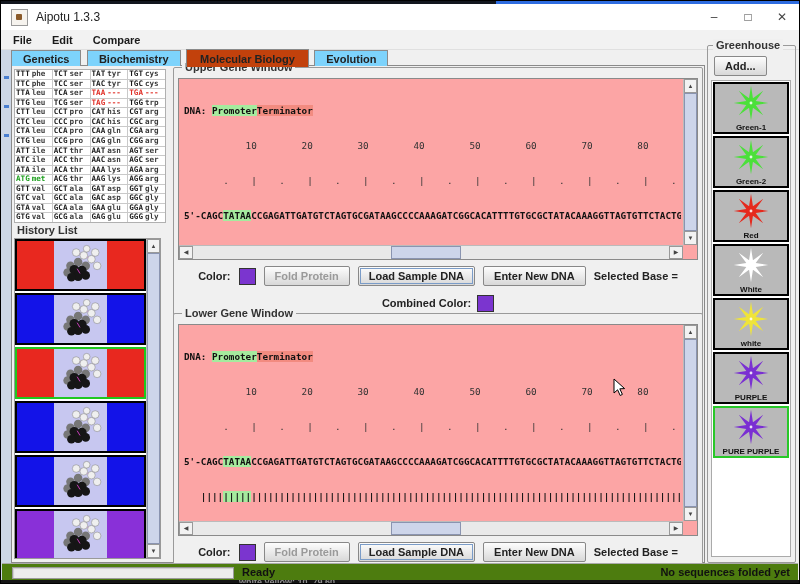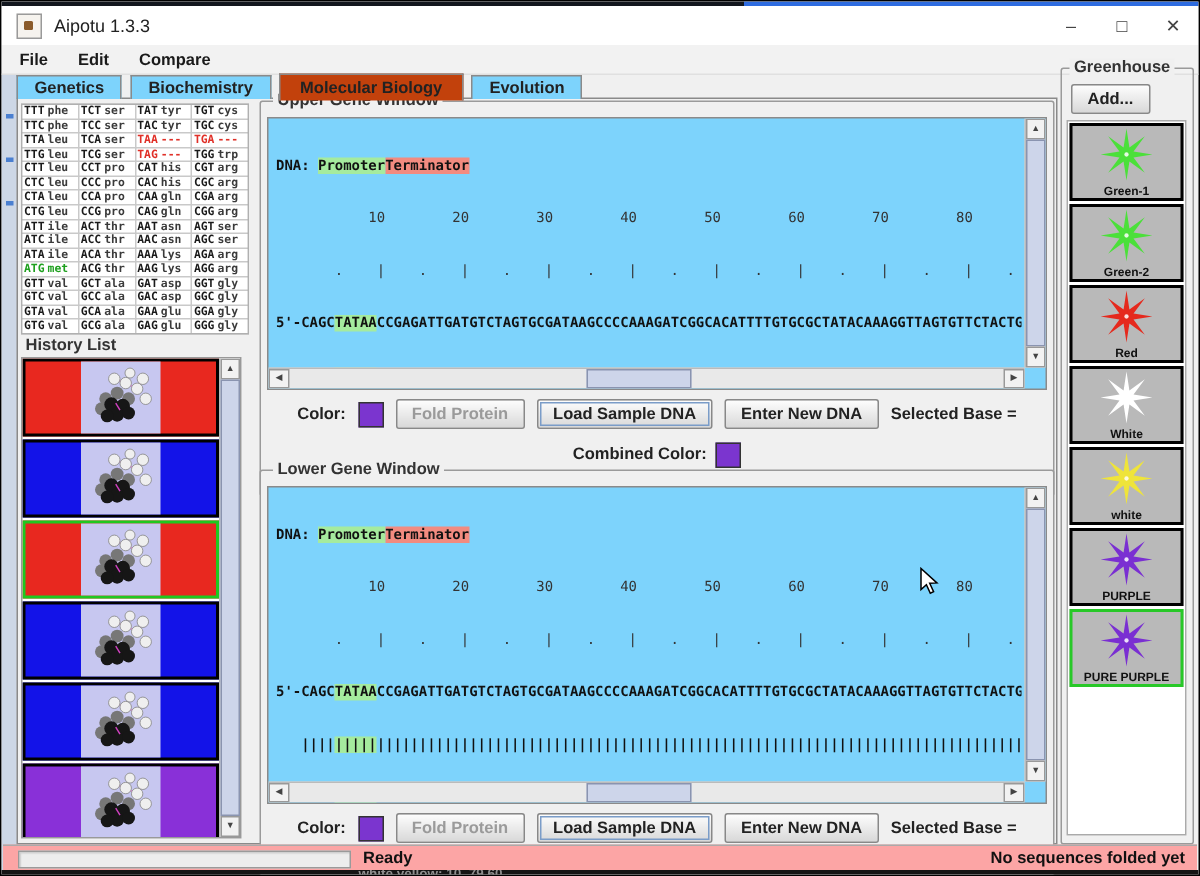--- a/index.html
+++ b/index.html
@@ -37,21 +37,21 @@
   .hist-row{height:48px;border:2px solid #000;margin-bottom:2px;position:relative;}
   .hist-band{position:absolute;left:29%;width:42%;top:0;bottom:0;background:#c7c7f0;}
   .hist-band svg{display:block;margin:2px auto 0 auto;}
   .hsb{position:absolute;right:0;top:0;bottom:0;width:14px;background:#e9e9e9;border-left:1px solid #bbb;box-sizing:border-box;}
   .sb-btn{height:14px;background:#f2f2f2;border:1px solid #999;box-sizing:border-box;font-size:6px;color:#444;text-align:center;line-height:12px;}
   .sb-btn.bottom{position:absolute;bottom:0;left:0;right:0;}
   .sb-thumb{position:absolute;left:0;right:0;top:14px;bottom:14px;background:#cdd5ea;border:1px solid #8a94b0;box-sizing:border-box;}
   
   .gwin{position:absolute;left:172px;width:530px;border:1px solid #9a9a9a;border-radius:2px;background:#f0f0f0;box-sizing:border-box;}
   .gwin-label{position:absolute;top:-7px;left:8px;background:#f0f0f0;padding:0 3px;font-weight:bold;font-size:11px;color:#333;}
-  .viewport{position:absolute;left:4px;right:4px;background:#7dd3fc;border:1px solid #8a8a8a;box-sizing:border-box;overflow:hidden;}
+  .viewport{position:absolute;left:4px;right:4px;background:#fca5a5;border:1px solid #8a8a8a;box-sizing:border-box;overflow:hidden;}
   .seq-lines{position:absolute;left:5px;top:3px;right:16px;font-family:"DejaVu Sans Mono",monospace;font-weight:bold;font-size:9.3px;color:#111;white-space:pre;overflow:hidden;}
   .line{height:13px;line-height:13px;}
   .plainrule{font-weight:normal;color:#333;}
   .hl-green{background:#a5eb9e;}
   .hl-red{background:#f28b80;}
   .vscroll{position:absolute;right:0;top:0;width:14px;bottom:14px;background:#e9e9e9;border-left:1px solid #bbb;box-sizing:border-box;}
   .hscroll{position:absolute;left:0;right:14px;bottom:0;height:14px;background:#e9e9e9;border-top:1px solid #bbb;box-sizing:border-box;}
   .hscroll .sb-btn{position:absolute;top:0;width:14px;height:13px;line-height:11px;}
   .hscroll .sb-btn.left{left:0;}
   .hscroll .sb-btn.right{right:0;}
@@ -65,21 +65,21 @@
   .combined-row{position:absolute;left:172px;top:292px;width:530px;height:20px;display:flex;align-items:center;justify-content:center;gap:6px;}
   
   .greenhouse{position:absolute;left:706px;top:44px;width:89px;height:518px;border:1px solid #9a9a9a;border-radius:2px;box-sizing:border-box;}
   .gh-label{position:absolute;top:-7px;left:5px;background:#f0f0f0;padding:0 3px;font-weight:bold;font-size:11px;color:#333;}
   .gh-add{position:absolute;left:6px;top:10px;}
   .gh-list{position:absolute;left:3px;top:34px;width:80px;height:477px;background:#fff;border:1px solid #aaa;box-sizing:border-box;overflow:hidden;}
   .gh-card{width:72px;height:48px;margin:1px auto 2px auto;border:2px solid #000;background:#b9b9b9;position:relative;}
   .gh-card svg{display:block;margin:1px auto 0 auto;}
   .gh-name{position:absolute;bottom:0;left:0;right:0;text-align:center;font-weight:bold;font-size:8px;color:#111;white-space:nowrap;}
   
-  .statusbar{position:absolute;left:1px;right:1px;top:562px;height:17px;background:#fca5a5;border-top:1px solid #aaa;}
+  .statusbar{position:absolute;left:1px;right:1px;top:562px;height:17px;background:#4d7c0f;border-top:1px solid #aaa;}
   .status-inset{position:absolute;left:10px;top:3px;width:220px;height:10px;background:#ededed;border:1px solid #9a9a9a;box-shadow:inset 1px 1px 1px #00000022;}
   .status-ready{position:absolute;left:240px;top:2px;font-weight:bold;font-size:11px;color:#111;}
   .status-right{position:absolute;right:8px;top:2px;font-weight:bold;font-size:11px;color:#111;}
   .bottomstrip{position:absolute;left:0;right:0;top:579px;height:5px;background:#141414;overflow:hidden;}
   .bottomstrip span{position:absolute;left:238px;top:-3px;color:#8f8f8f;font-size:9px;font-weight:bold;}
   .cursor{position:absolute;left:612px;top:377px;z-index:20;}
 </style>
 </head>
 <body>
 

